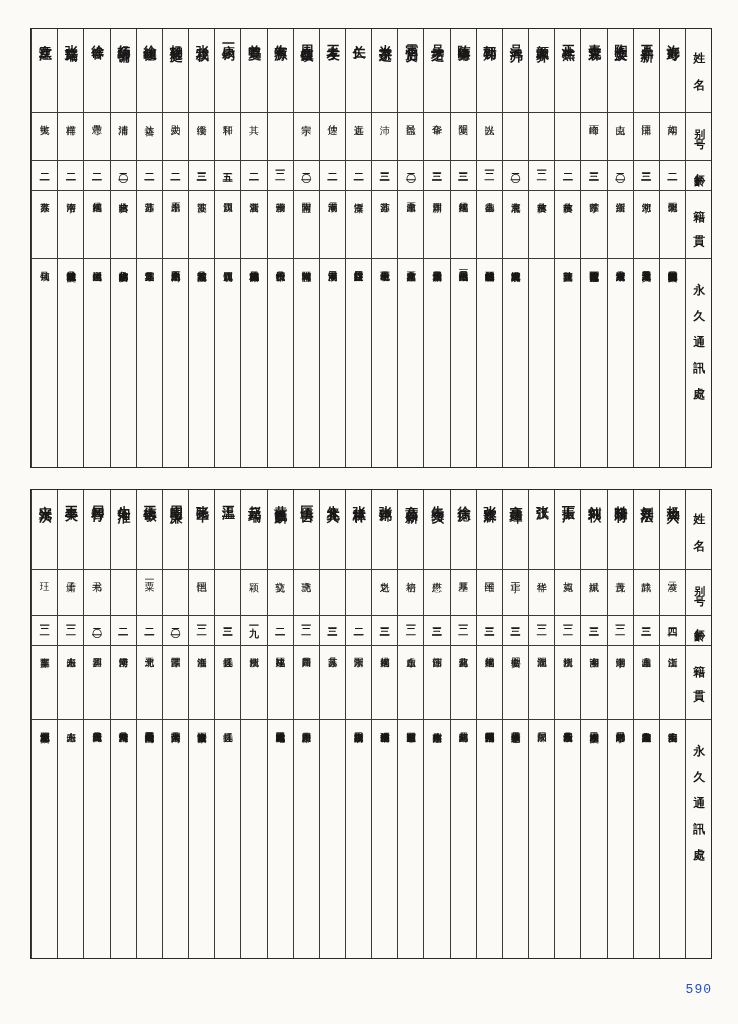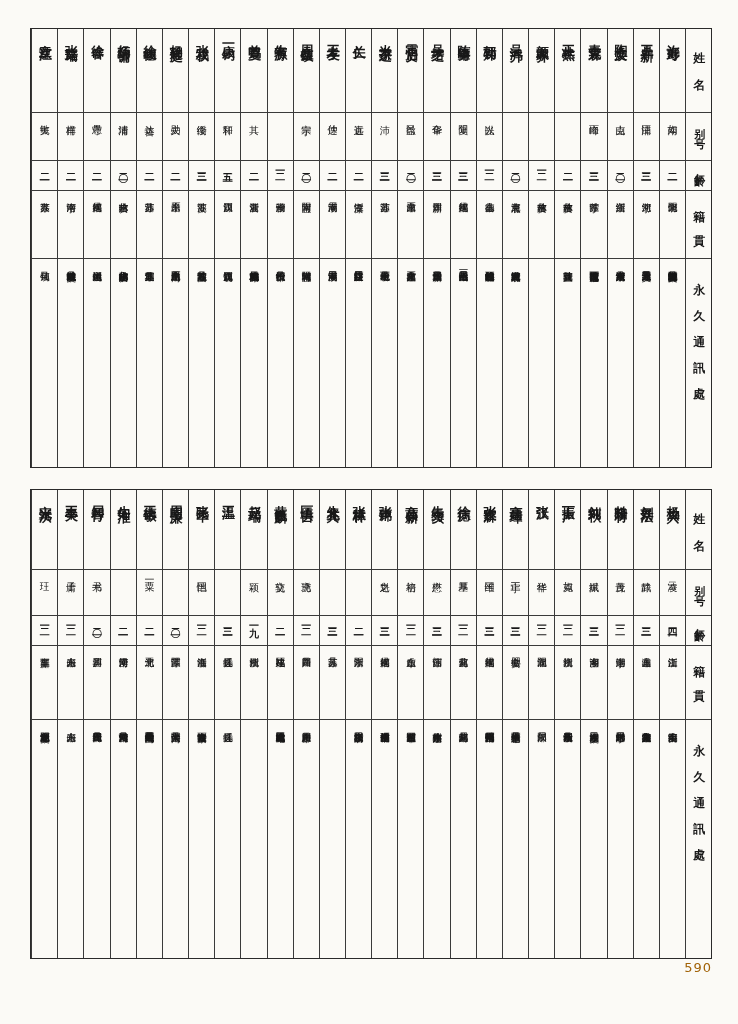--- a/index.html
+++ b/index.html
@@ -55,22 +55,22 @@
   .r-native{font-size:9.5px;padding-top:4px;}
   .r-addr{font-size:9.5px;padding-top:5px;}
   
   .hdr{font-weight:700;justify-content:flex-start;}
   .hdr.r-name{font-size:12px;letter-spacing:26px;padding-top:13px;}
   .hdr.r-alias{font-size:11px;letter-spacing:10px;padding-top:7px;font-weight:700;}
   .hdr.r-age{font-size:11px;letter-spacing:2px;padding-top:3px;}
   .hdr.r-native{font-size:12px;letter-spacing:24px;padding-top:10px;}
   .hdr.r-addr{font-size:12px;letter-spacing:26px;padding-top:14px;}
   .page-number{
-    position:absolute;top:960px;right:26px;
-    font-size:13px;color:#a16207;letter-spacing:1px;
+    position:absolute;top:982px;right:26px;
+    font-size:13px;color:#1d4ed8;letter-spacing:1px;font-family:Liberation Mono, monospace;
   }
 </style>
 </head>
 <body>
 
 <div class="page">
 
   <div class="dir-table t-top">
       <div class="col header-col">
         <div class="cell hdr r-name">姓名</div>

